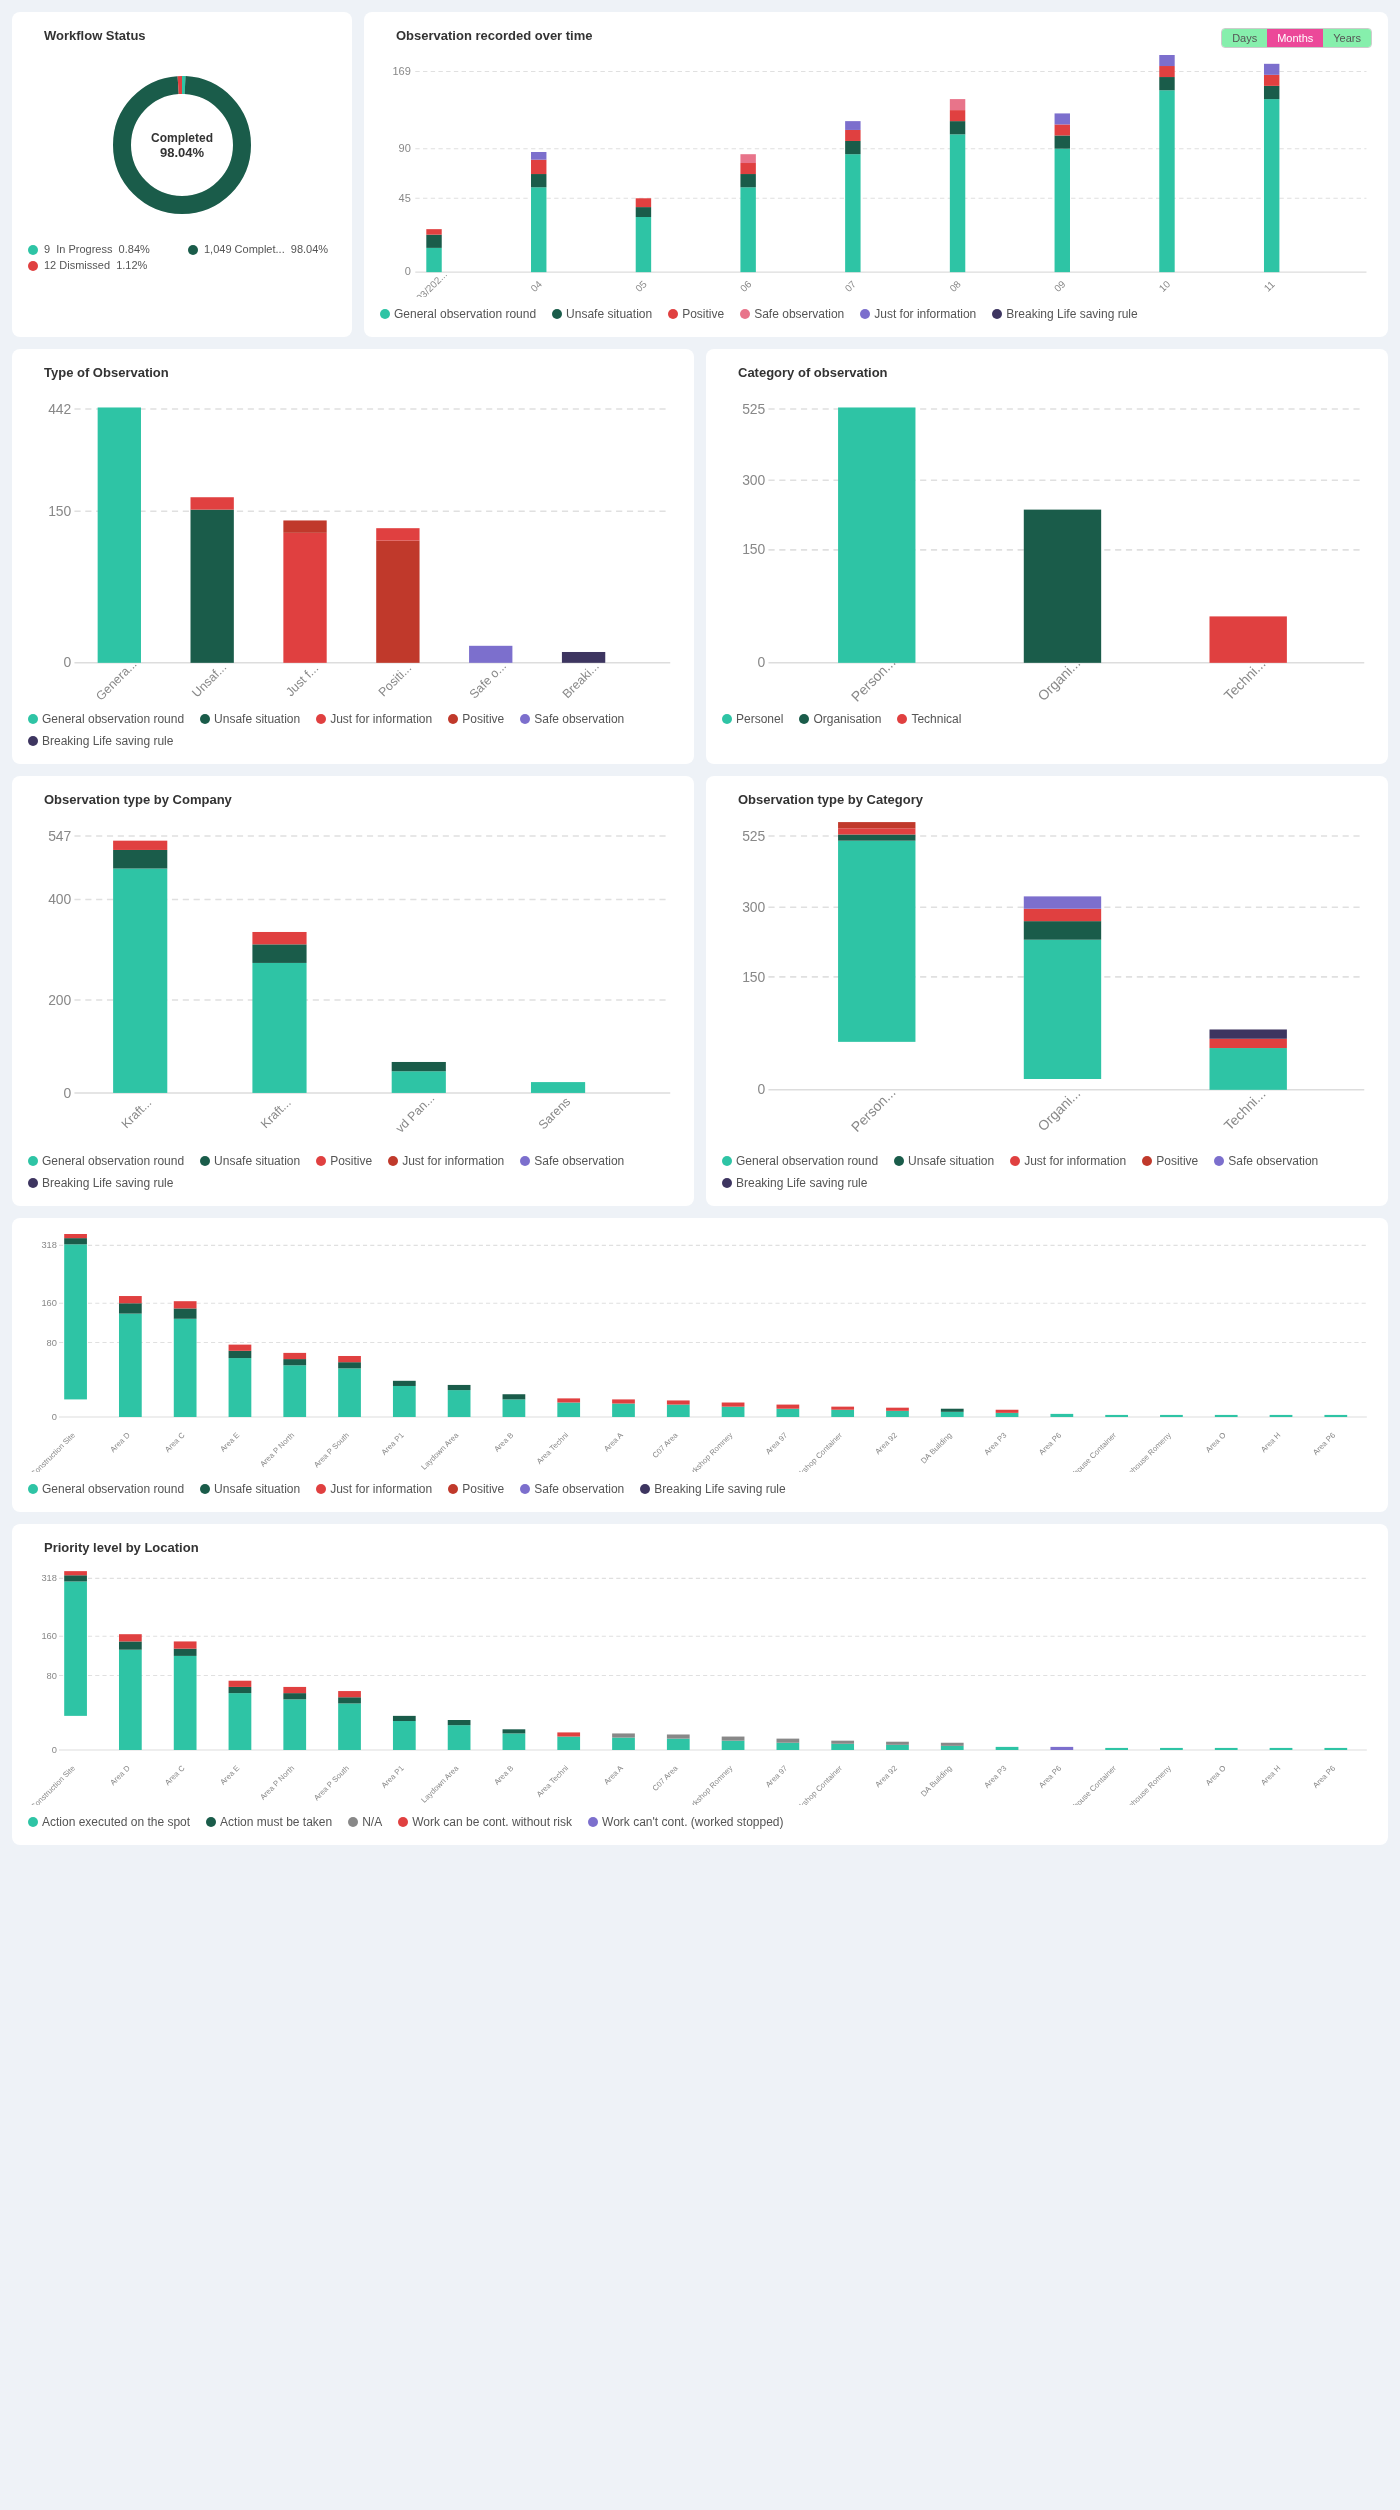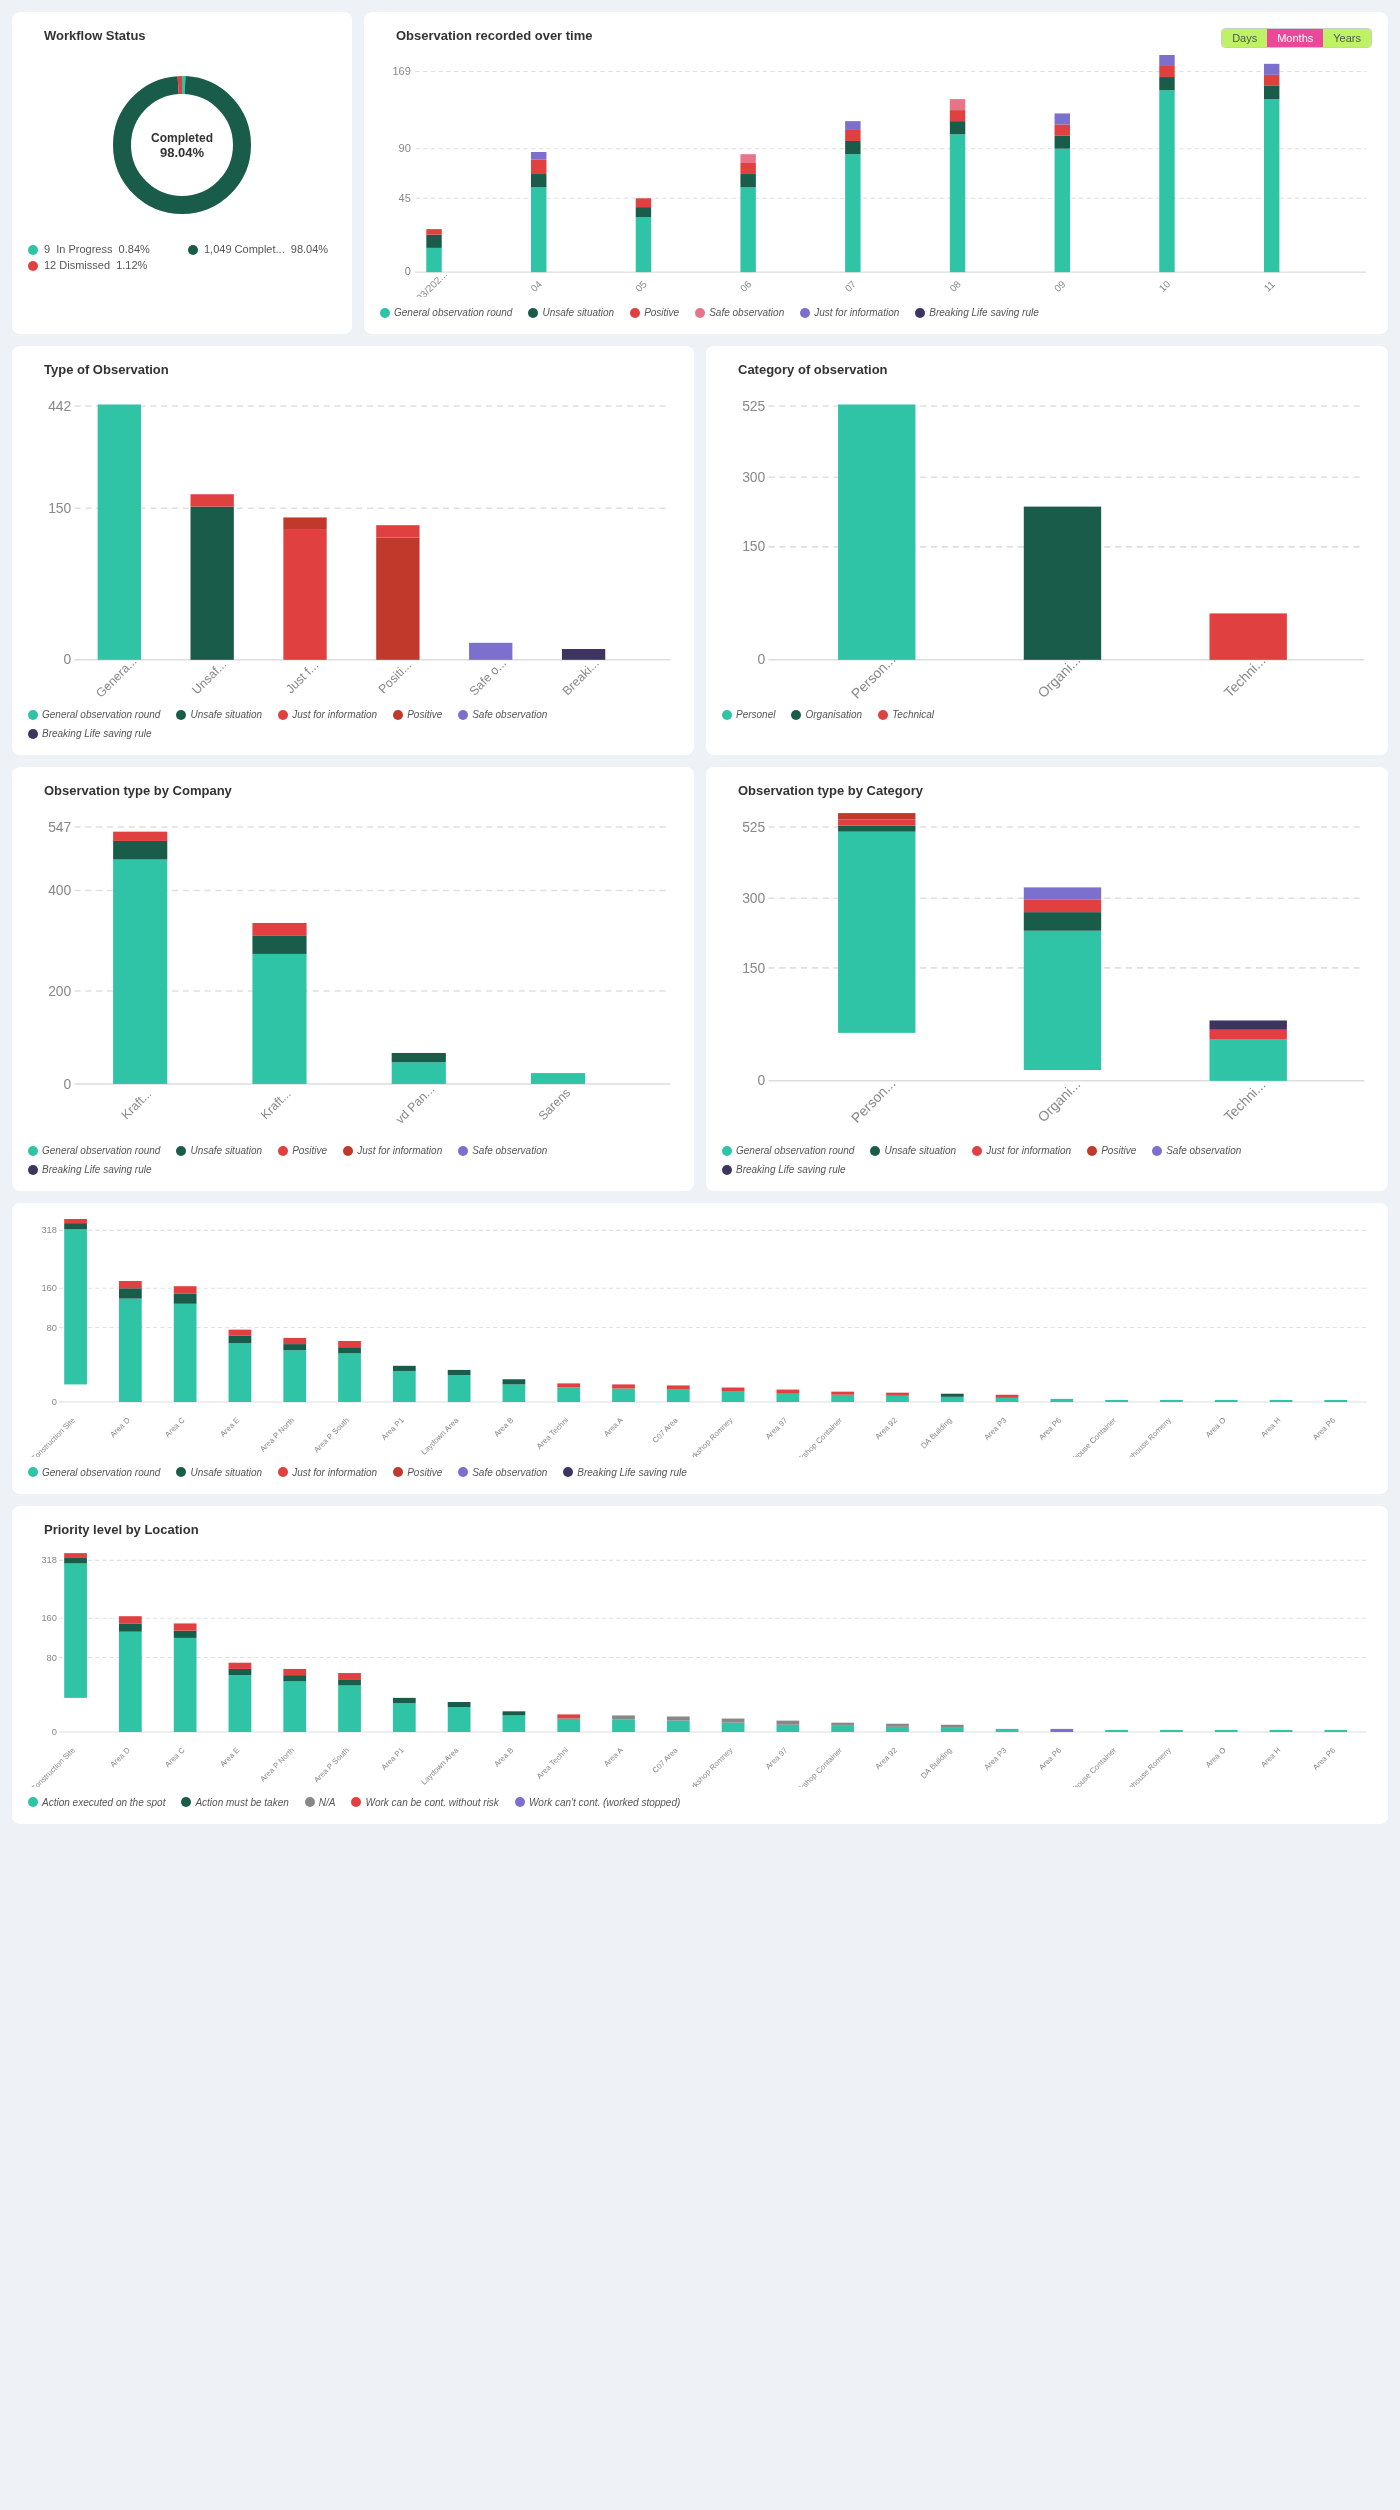--- a/index.html
+++ b/index.html
@@ -111,37 +111,36 @@
     .btn-group {
       display: flex;
       border: 1px solid #ccc;
       border-radius: 4px;
       overflow: hidden;
     }
     .btn-group-item {
       padding: 3px 10px;
       font-size: 11px;
       cursor: pointer;
-      background: #bef264;
+      background: #86efac;
       color: #555;
       border: none;
     }
     .btn-group-item.active {
       background: #ec4899;
       color: #fff;
     }
     
     .chart-legend {
       display: flex;
       flex-wrap: wrap;
       gap: 8px 16px;
       margin-top: 8px;
-      font-size: 10px;
+      font-size: 12px;
       color: #555;
-      font-style: italic;
     }
     .legend-item {
       display: flex;
       align-items: center;
       gap: 4px;
     }
     .legend-circ {
       width: 10px;
       height: 10px;
       border-radius: 50%;

